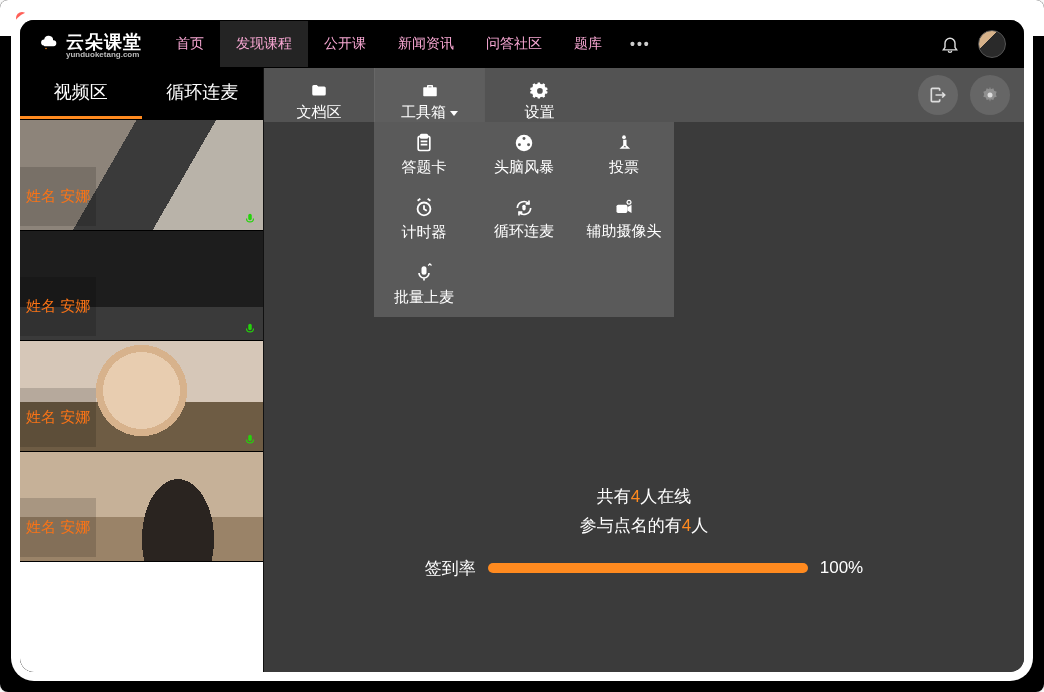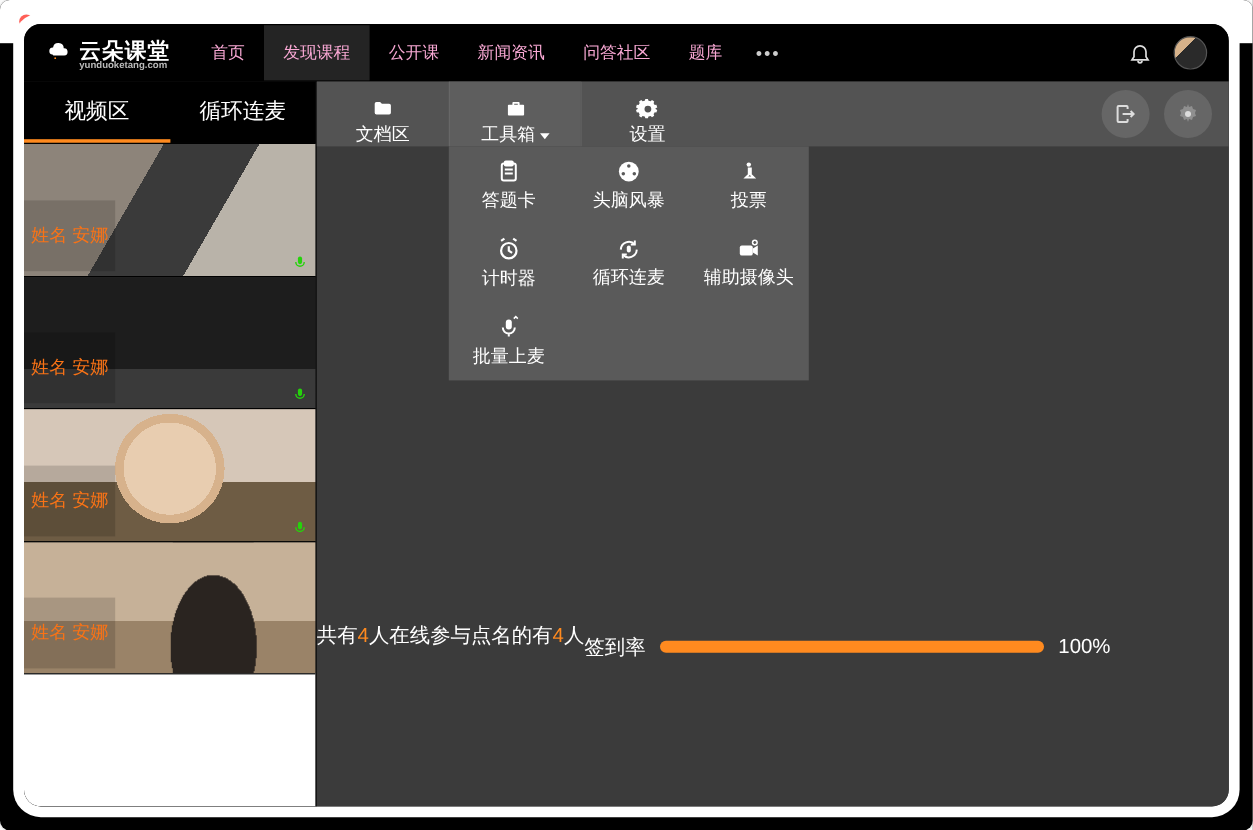--- a/index.html
+++ b/index.html
@@ -134,21 +134,21 @@
   }
   .dd-item {
     height:65px;
     display:flex; flex-direction:column; align-items:center; justify-content:center;
     color:#fff; font-size:15px; gap:4px; cursor:pointer;
   }
   .dd-item.highlight { outline:2px solid #e63027; outline-offset:-3px; }
 
   .content {
     flex:1; position:relative; color:#fff;
-    display:flex; flex-direction:row; align-items:center; justify-content:flex-start;
+    display:flex; flex-direction:column; align-items:center; justify-content:center;
     padding-top: 270px;
   }
   .stat-line { font-size:17px; margin-bottom:6px; }
   .stat-line .num { color:#ff8a1f; }
   .progress-row { display:flex; align-items:center; gap:12px; font-size:17px; margin-top:14px; }
   .progress-bar {
     width:320px; height:10px; border-radius:6px;
     background:linear-gradient(to right,#ff8a1f var(--p,100%), #6a6a6a var(--p,100%));
   }
   .big-btn {

